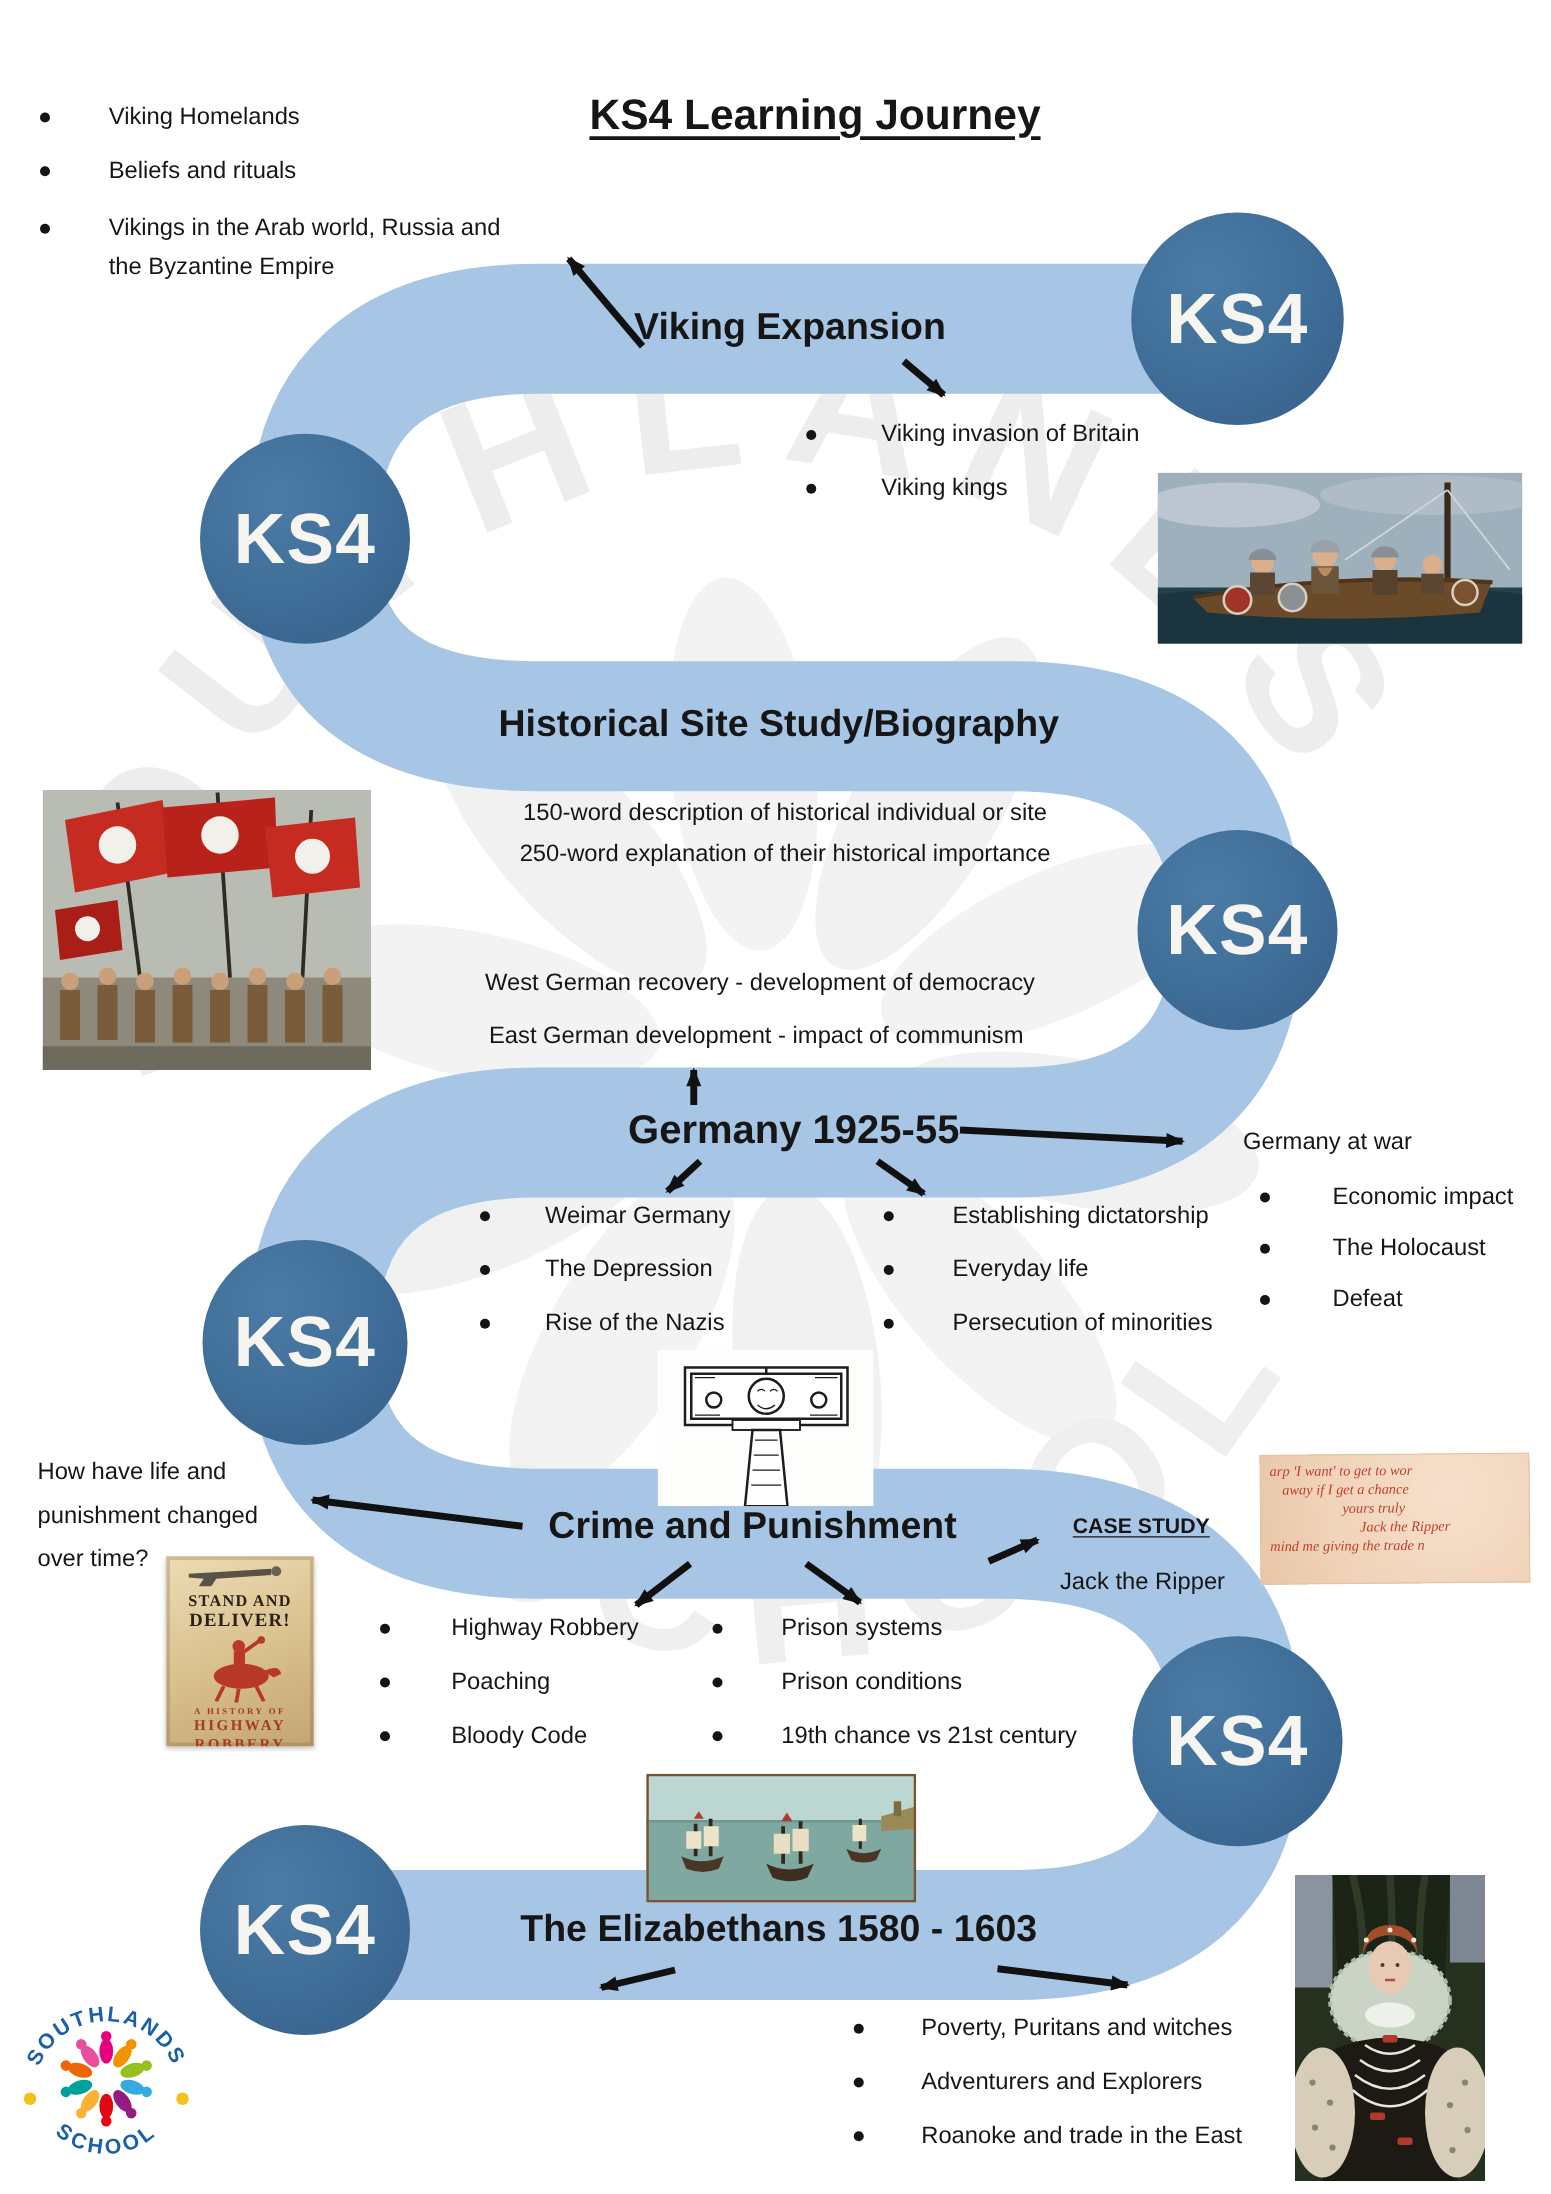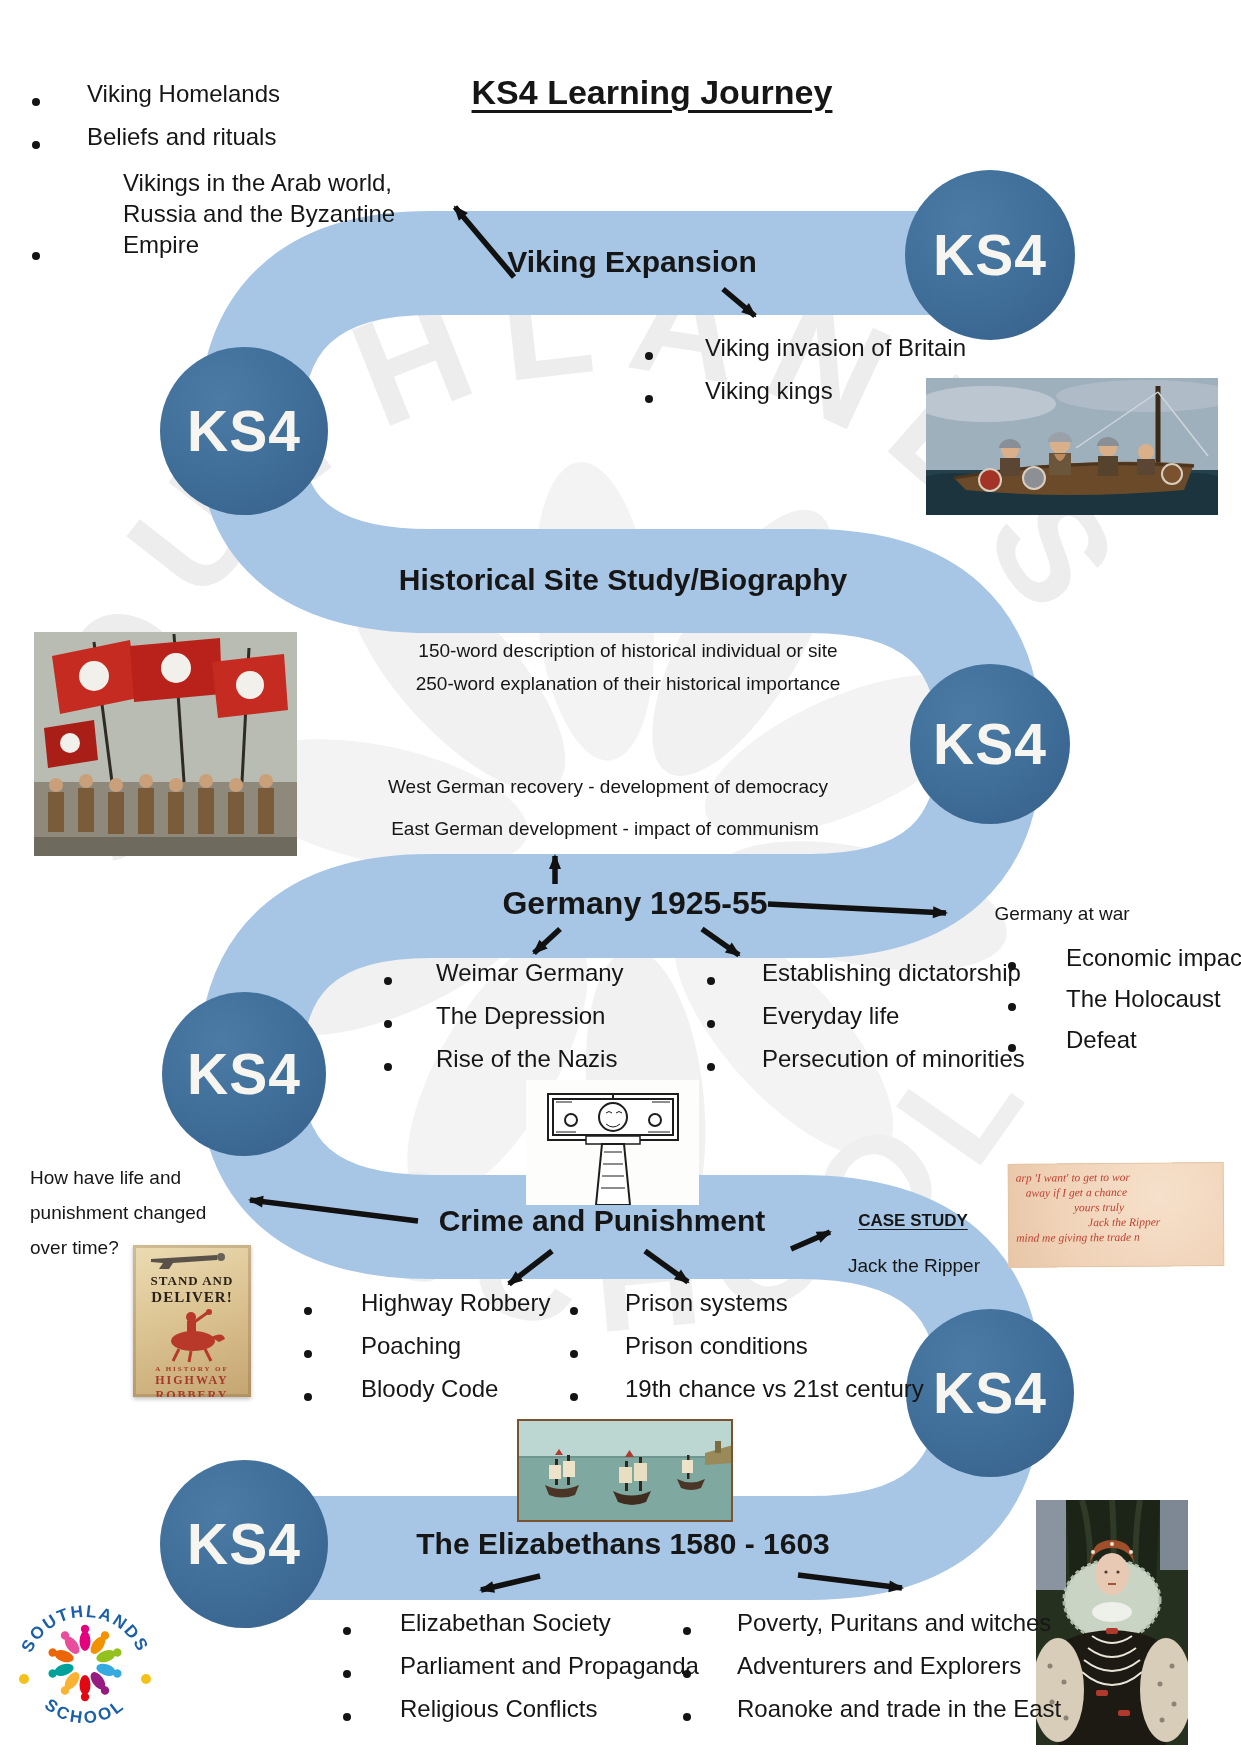--- a/index.html
+++ b/index.html
@@ -12,21 +12,21 @@
     font-size:34px;font-weight:700;text-decoration:underline;text-underline-offset:6px;white-space:nowrap;}
   
   .ks4{position:absolute;border-radius:50%;display:flex;align-items:center;justify-content:center;
     background:radial-gradient(circle at 36% 30%, #4c7ba6 0%, #3e6d98 55%, #365f88 100%);
     color:#f6f5f0;font-weight:700;font-size:57px;letter-spacing:1px;z-index:4;}
   
   .path-h{position:absolute;transform:translateX(-50%);font-weight:700;white-space:nowrap;z-index:6;}
   .ctr{position:absolute;transform:translateX(-50%);white-space:nowrap;z-index:6;}
   
   .blist{position:absolute;z-index:6;}
-  .b-item{display:flex;margin-bottom:18px;line-height:25px;font-size:24px;align-items:flex-end;}
+  .b-item{display:flex;margin-bottom:18px;line-height:25px;font-size:19px;}
   .b-dot{width:8px;height:8px;border-radius:50%;background:#141414;flex:none;margin-top:9px;margin-right:var(--gap,48px);}
   .wrapw{white-space:normal;width:315px;}
   .nw{white-space:nowrap;}
   .case-label{font-size:17px;font-weight:700;text-decoration:underline;text-underline-offset:3px;}
   .question{position:absolute;left:30px;top:1160px;font-size:19px;line-height:35px;z-index:6;}
   
   .img-box{position:absolute;z-index:5;overflow:hidden;}
   .letter{background:radial-gradient(circle at 70% 30%, #f6e0cb 0%, #f0d3b8 60%, #e8c5a6 100%);
     padding:7px 6px 4px 8px;font-family:"Liberation Serif","DejaVu Serif",serif;font-style:italic;
     color:#bf4030;font-size:11.5px;line-height:15px;transform:rotate(-0.5deg);box-shadow:0 0 0 1px #e3c4a4 inset;}
@@ -123,21 +123,21 @@
 
   <div class="blist" style="left:32px;top:81px;--gap:47px;">
     <div class="b-item">
         <span class="b-dot"></span>
         <span class="nw">Viking Homelands</span>
       </div>
     <div class="b-item">
         <span class="b-dot"></span>
         <span class="nw">Beliefs and rituals</span>
       </div>
-    <div class="b-item" style="line-height:31px;gap:36px;">
+    <div class="b-item" style="line-height:31px;">
         <span class="b-dot" style="margin-top:12px;"></span>
         <span class="wrapw">Vikings in the Arab world, Russia and the Byzantine Empire</span>
       </div>
   </div>
 
   <div class="path-h" style="left:632px;top:245px;font-size:30px;">Viking Expansion</div>
   <div class="blist" style="left:645px;top:335px;--gap:52px;">
     <div class="b-item">
         <span class="b-dot"></span>
         <span class="nw">Viking invasion of Britain</span>
@@ -403,34 +403,20 @@
         <rect x="170" y="36" width="2.5" height="24" fill="#33261a"></rect>
         <path d="M165 41 h 11 v 13 h -11 Z" fill="#ece3c8"></path>
       </g>
       <path d="M188 34 l 28 -8 v 18 l -28 2 Z" fill="#9a8a5a"></path>
       <rect x="198" y="22" width="6" height="12" fill="#7c6c42"></rect>
       <rect width="216" height="103" fill="none" stroke="#7a5230" stroke-width="4"></rect>
     </svg>
   </div>
 
   <div class="path-h" style="left:623px;top:1527px;font-size:30px;">The Elizabethans 1580 - 1603</div>
-  <div class="blist" style="left:343px;top:1610px;--gap:49px;">
-    <div class="b-item">
-        <span class="b-dot"></span>
-        <span class="nw">Elizabethan Society</span>
-      </div>
-    <div class="b-item">
-        <span class="b-dot"></span>
-        <span class="nw">Parliament and Propaganda</span>
-      </div>
-    <div class="b-item">
-        <span class="b-dot"></span>
-        <span class="nw">Religious Conflicts</span>
-      </div>
-  </div>
   <div class="blist" style="left:683px;top:1610px;--gap:46px;">
     <div class="b-item">
         <span class="b-dot"></span>
         <span class="nw">Poverty, Puritans and witches</span>
       </div>
     <div class="b-item">
         <span class="b-dot"></span>
         <span class="nw">Adventurers and Explorers</span>
       </div>
     <div class="b-item">

